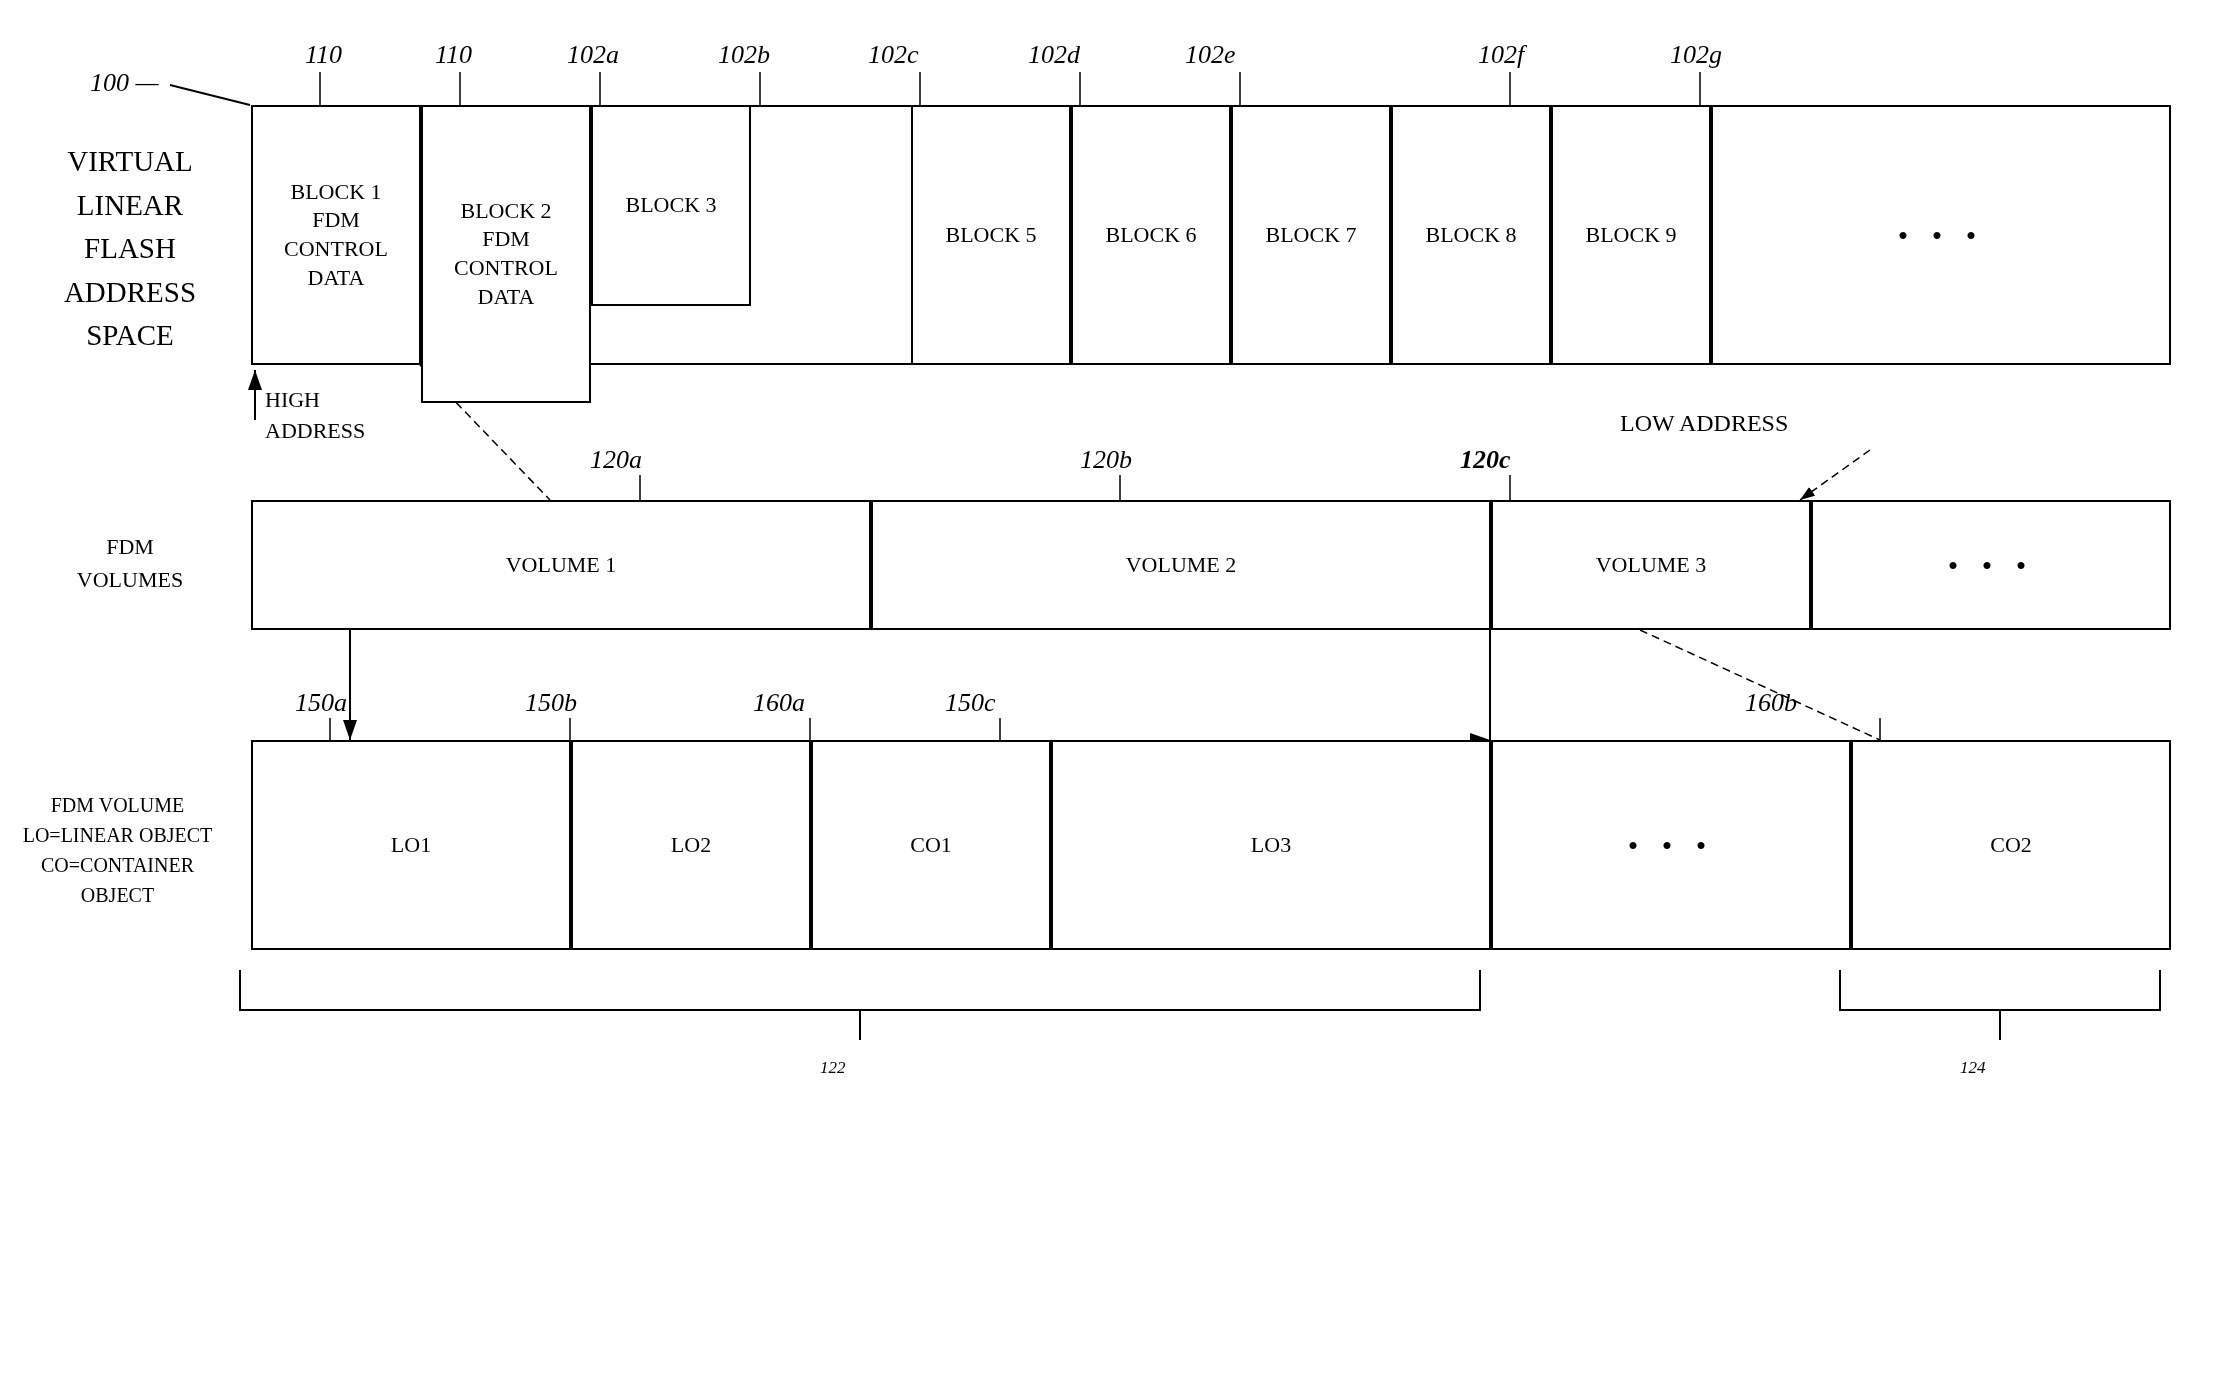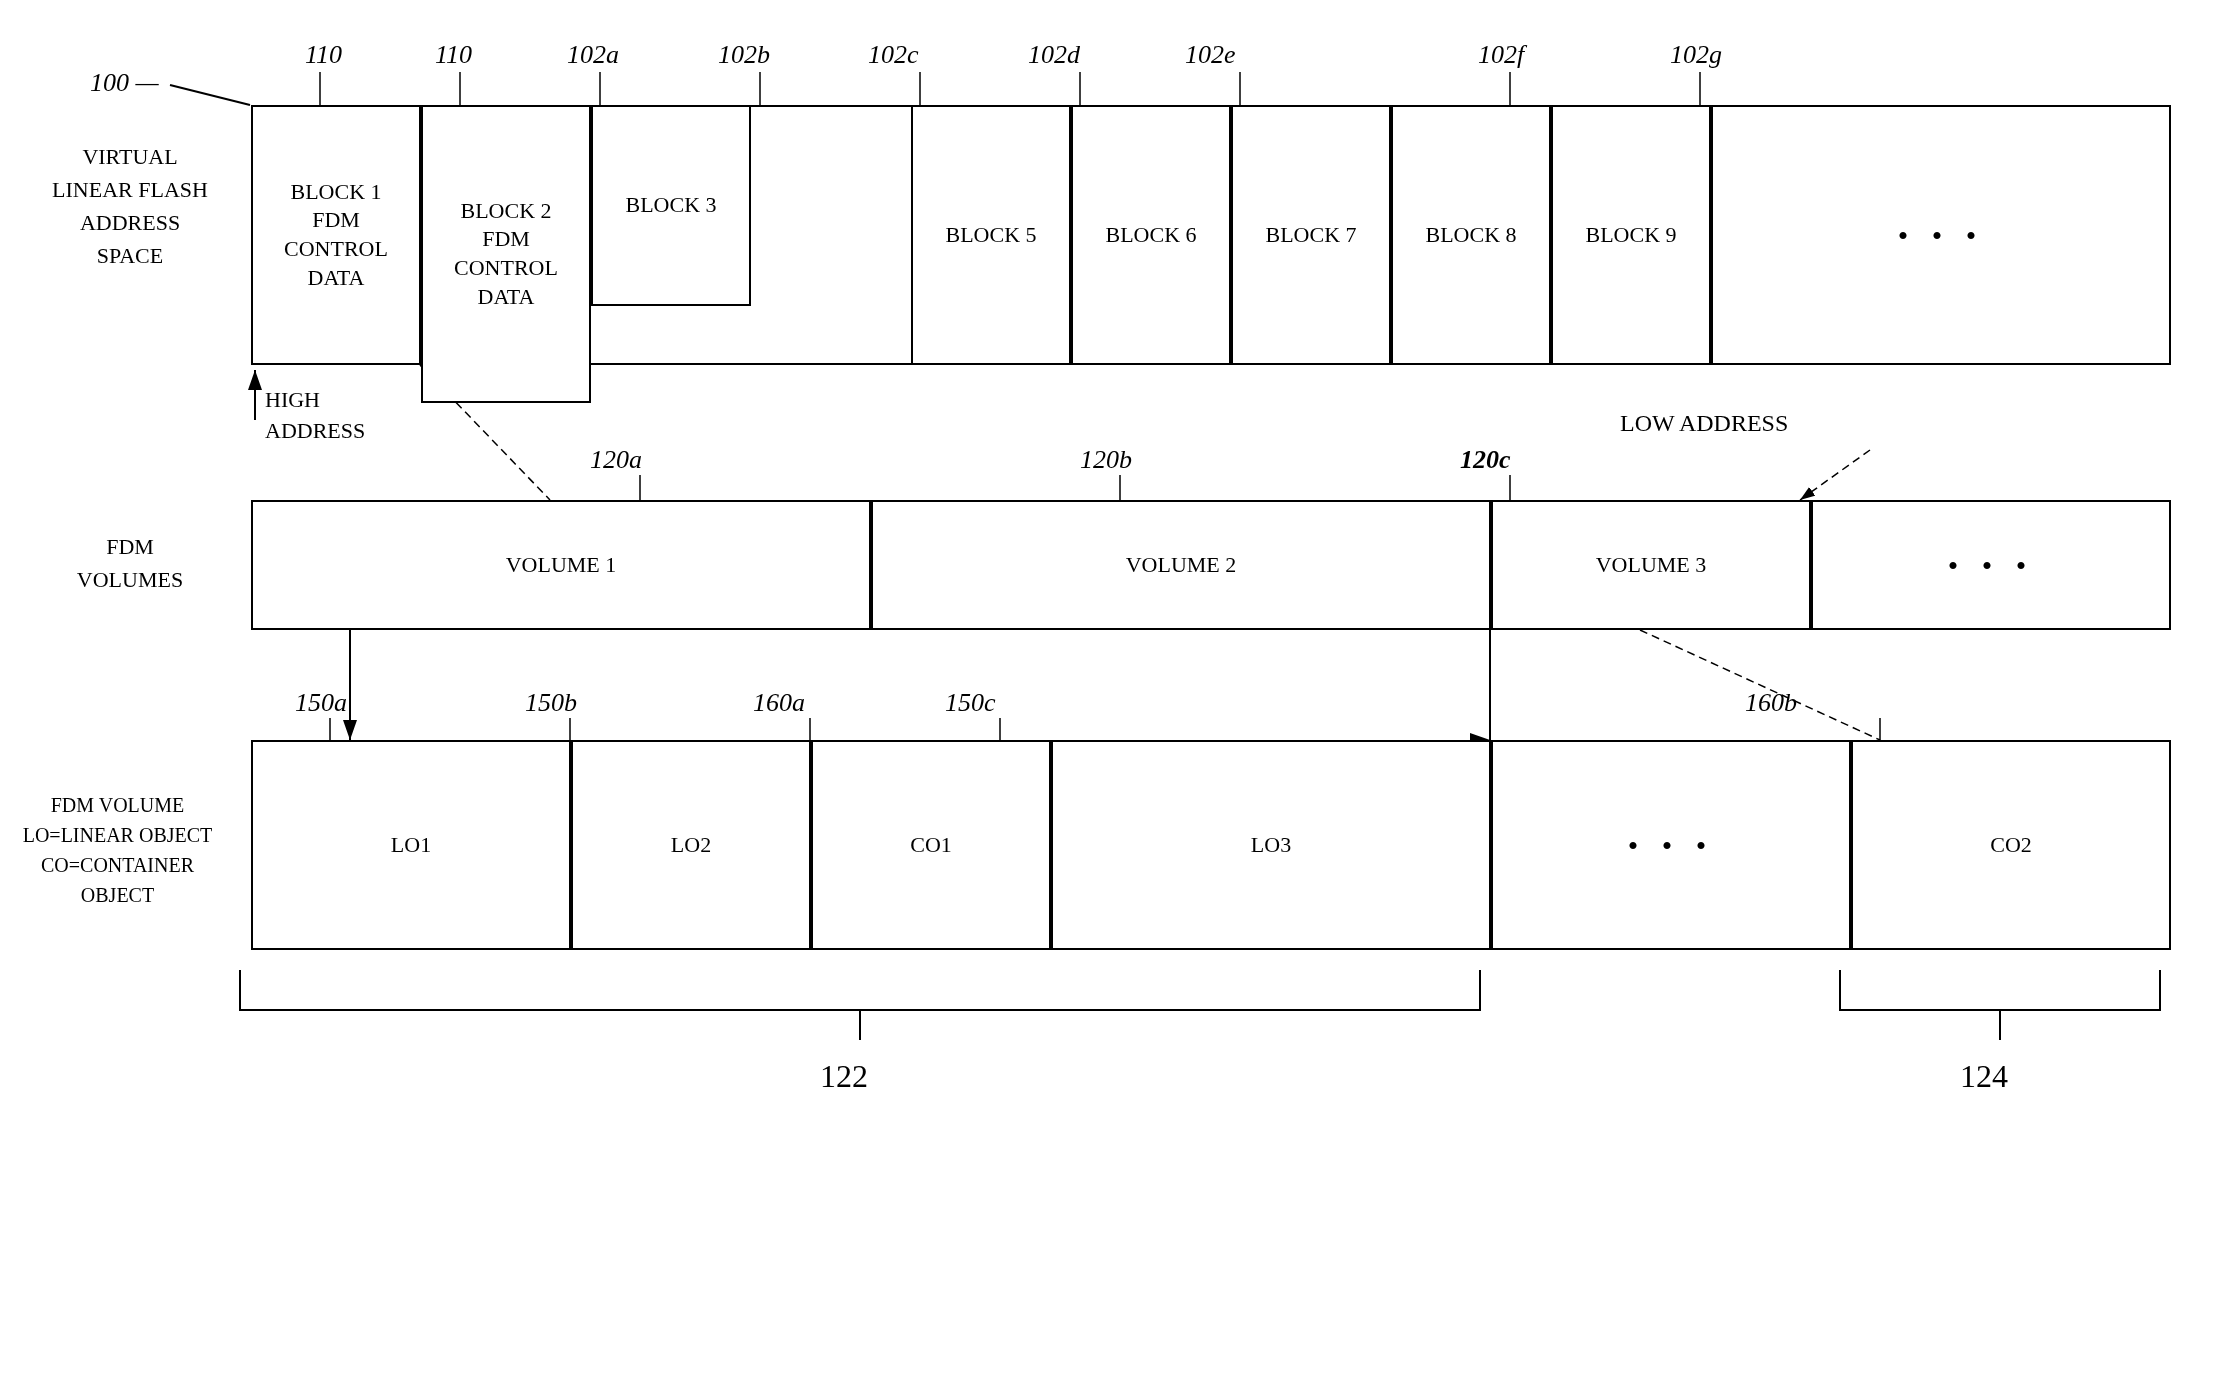--- a/index.html
+++ b/index.html
@@ -65,21 +65,22 @@
     }
 
     .ref-label {
       position: absolute;
       font-size: 26px;
       font-style: italic;
     }
 
     .brace-label {
       position: absolute;
-      font-size: 32px;
+      font-size: 17px;
+      font-style: italic;
     }
   </style>
 </head>
 <body>
 
 <div class="diagram">
 
   <svg class="arrows" xmlns="http://www.w3.org/2000/svg">
 
     <line x1="170" y1="85" x2="250" y2="105" stroke="#000" stroke-width="2"></line>
@@ -149,21 +150,21 @@
   <div class="label" style="left:305px; top:40px;">110</div>
   <div class="label" style="left:435px; top:40px;">110</div>
   <div class="label" style="left:567px; top:40px;">102a</div>
   <div class="label" style="left:718px; top:40px;">102b</div>
   <div class="label" style="left:868px; top:40px;">102c</div>
   <div class="label" style="left:1028px; top:40px;">102d</div>
   <div class="label" style="left:1185px; top:40px;">102e</div>
   <div class="label" style="left:1478px; top:40px;">102f</div>
   <div class="label" style="left:1670px; top:40px;">102g</div>
 
-  <div class="side-label" style="left:30px; top:140px; width:200px; text-align:center; font-size:22px; line-height:1.5;">VIRTUAL<br>LINEAR FLASH<br>ADDRESS<br>SPACE</div>
+  <div class="side-label" style="left:30px; top:140px; width:200px; text-align:center; font-size:29px; line-height:1.5;">VIRTUAL<br>LINEAR FLASH<br>ADDRESS<br>SPACE</div>
 
   <div class="box" style="left:240px; top:105px; width:1920px; height:260px; border:2px solid #000; background:transparent;"></div>
 
   <div class="box" style="left:240px; top:105px; width:170px; height:260px;">
     <div class="box-text">BLOCK 1<br>FDM<br>CONTROL<br>DATA</div>
   </div>
   <div class="box" style="left:410px; top:105px; width:170px; height:298px;">
     <div class="box-text">BLOCK 2<br>FDM<br>CONTROL<br>DATA</div>
   </div>
   <div class="box" style="left:580px; top:105px; width:160px; height:201px;">

